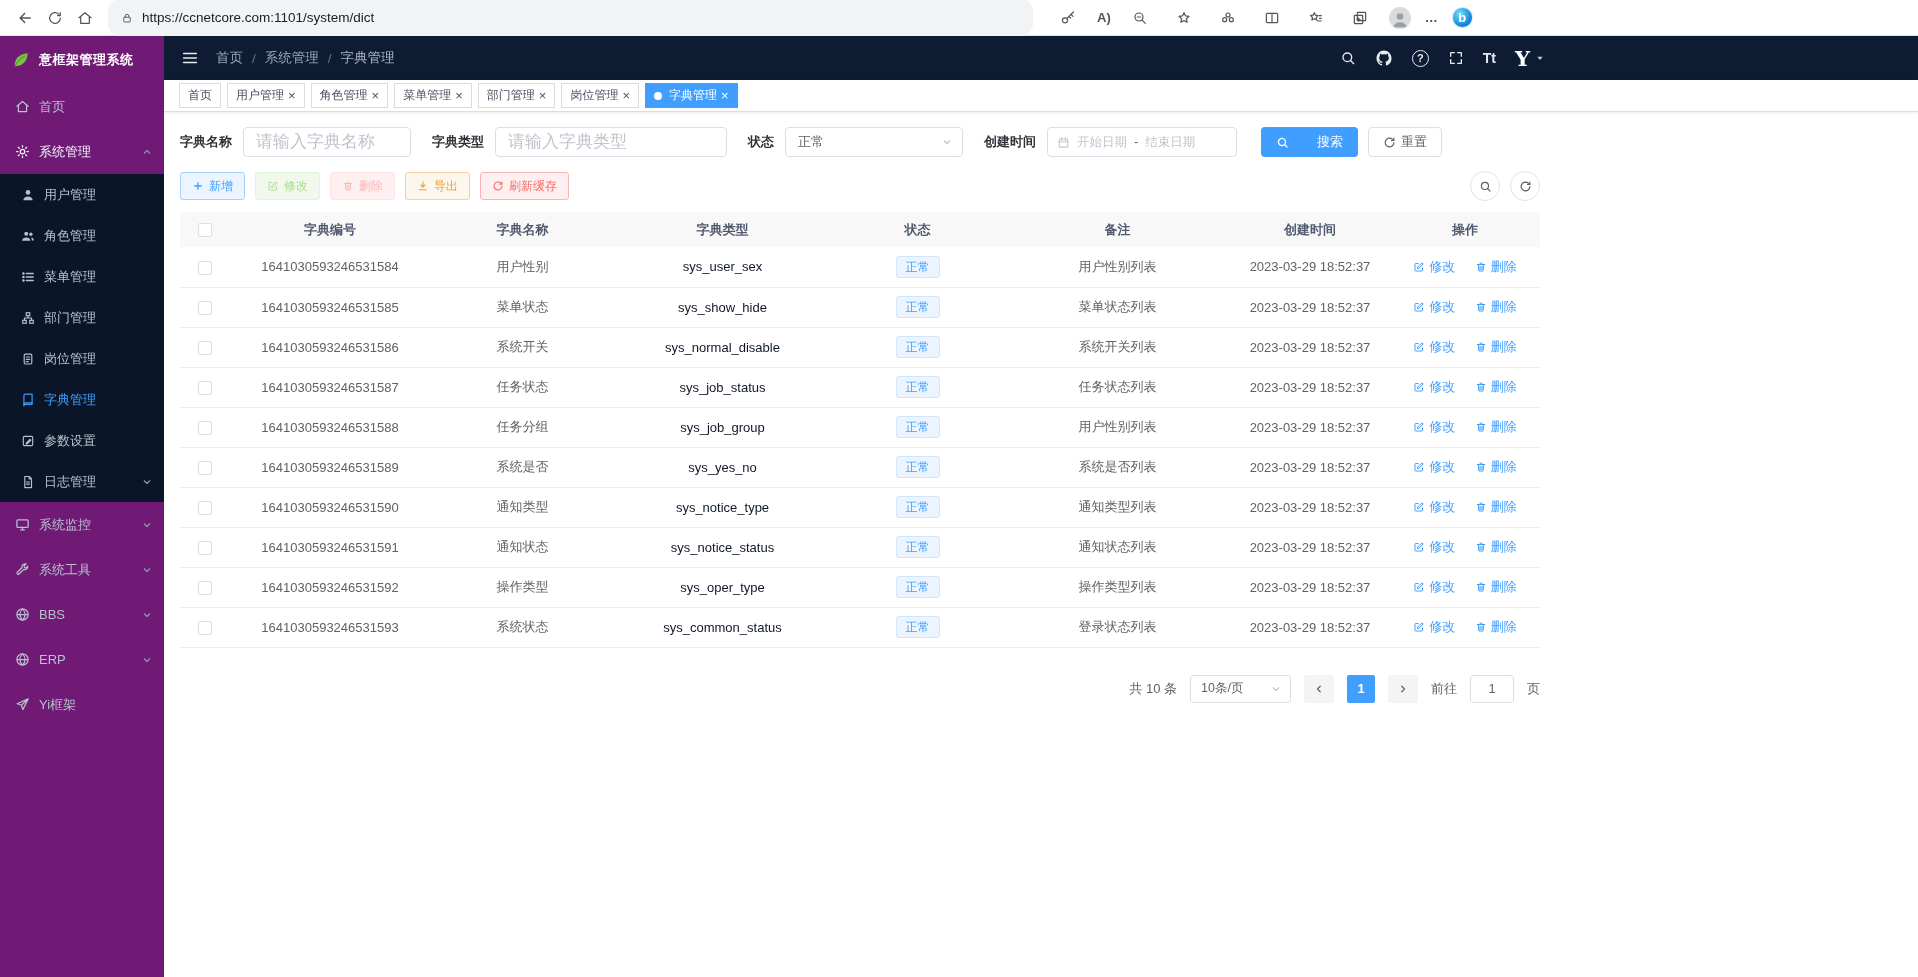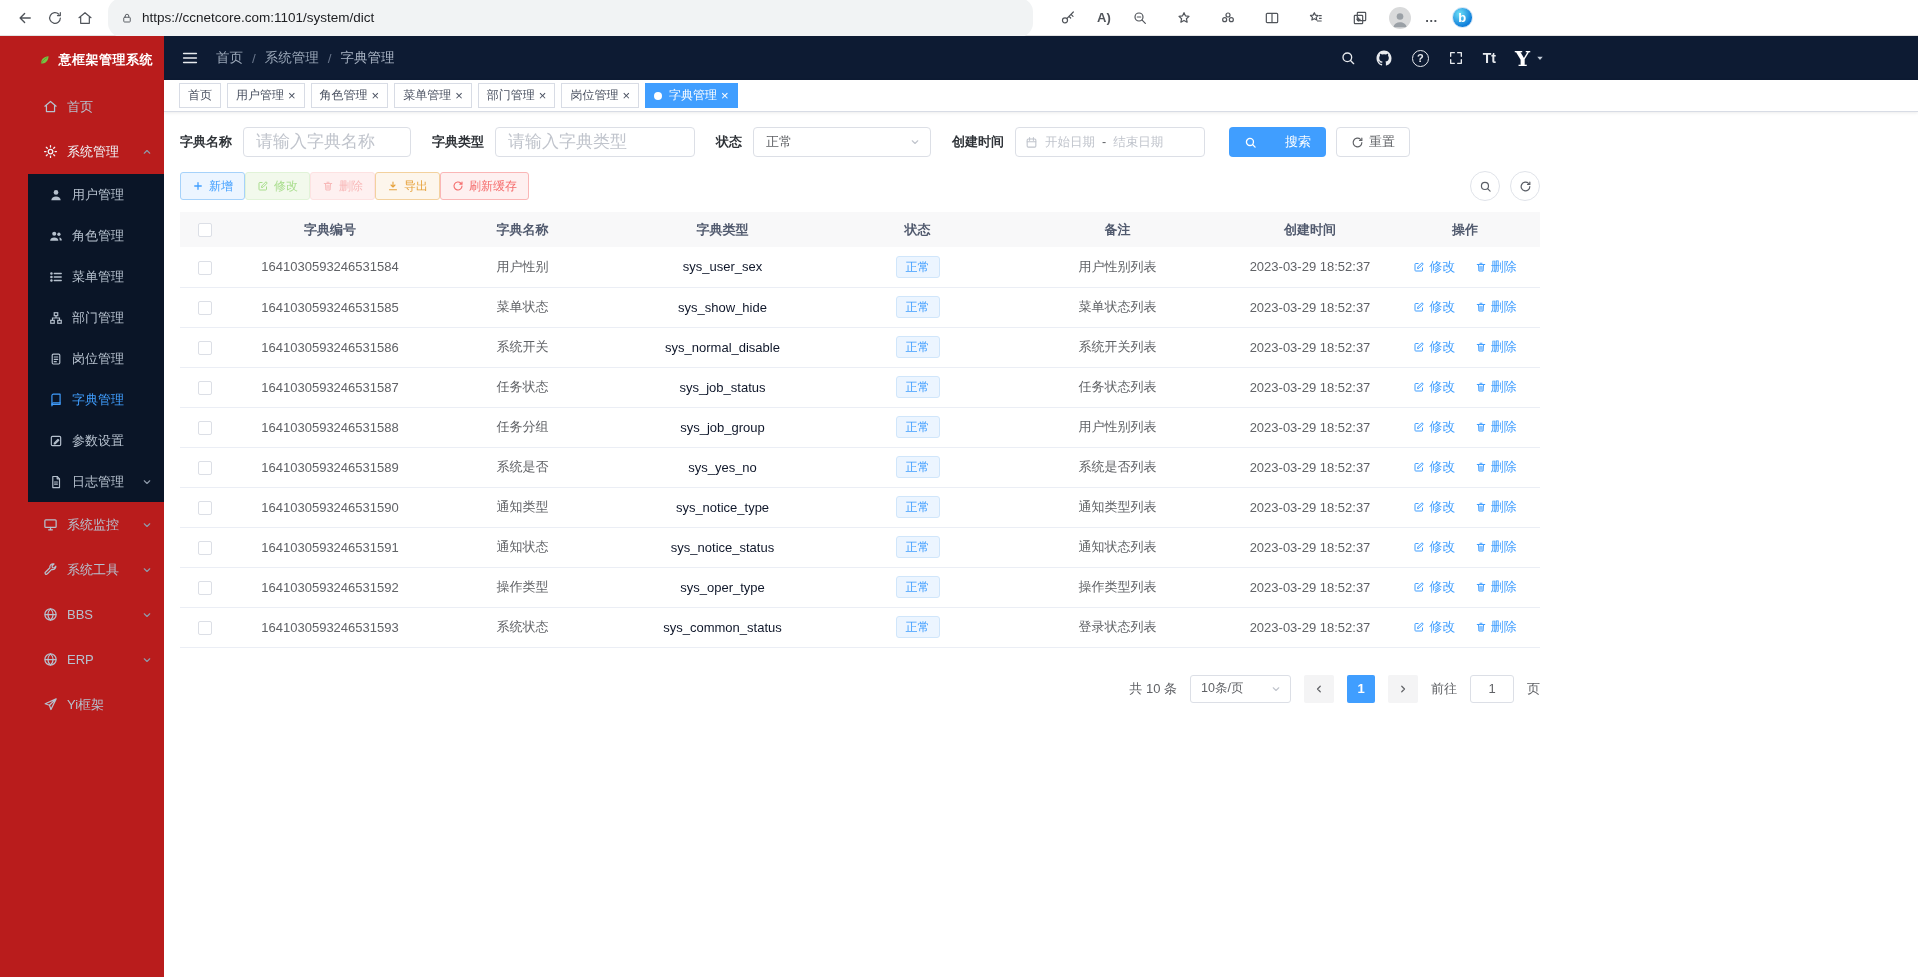--- a/index.html
+++ b/index.html
@@ -15,21 +15,21 @@
   .lock { color:#5f6368; }
   .url-text { font-size:13.5px; color:#202124; white-space:nowrap; }
   .browser-right { display:flex; align-items:center; gap:14px; margin-left:12px; color:#50545a; }
   .glyph-btn { font-size:13px; color:#50545a; font-weight:600; cursor:pointer; }
   .avatar-circle { width:22px; height:22px; border-radius:50%; background:#d9dadb; display:flex; align-items:flex-end; justify-content:center; overflow:hidden; cursor:pointer; }
   .bing-circle { width:21px; height:21px; border-radius:50%; background:radial-gradient(circle at 35% 30%, #6ee0f7, #0f7fdb 70%); color:#fff; font-weight:700; font-size:13px; display:flex; align-items:center; justify-content:center; border:1px solid #cfe3f5; cursor:pointer; }
 
   .app { display:flex; height:941px; }
 
   
-  .sidebar { width:164px; flex:0 0 164px; background:#b91c1c; color:#b6c1ce;padding-left:28px; }
+  .sidebar { width:164px; flex:0 0 164px; background:#701a75; color:#b6c1ce; }
   .logo-row { height:48px; display:flex; align-items:center; gap:8px; padding:0 11px; }
   .logo-title { color:#fff; font-size:13px; font-weight:700; letter-spacing:.5px; white-space:nowrap; }
   .menu-item { height:45px; display:flex; align-items:center; gap:9px; padding:0 15px; font-size:13px; cursor:pointer; position:relative; white-space:nowrap; }
   .menu-item .chev { position:absolute; right:11px; color:#8f9bab; }
   .submenu { background:#0a1527; }
   .submenu .menu-item { height:41px; padding-left:21px; }
   .menu-item.open-parent { color:#f0f3f7; }
   .menu-item.active { color:#409eff; }
 
   
@@ -53,30 +53,30 @@
   .tab.active { background:#409eff; border-color:#409eff; color:#fff; }
   .tab.active::before { content:""; width:8px; height:8px; border-radius:50%; background:#fff; margin-right:3px; }
 
   
   .content { width:1392px; padding:15px 16px 0; }
   .search-row { display:flex; align-items:center; }
   .fgroup { display:flex; align-items:center; margin-right:21px; }
   .flabel { font-size:13px; font-weight:700; color:#2f3338; margin-right:11px; white-space:nowrap; }
   .tinput { height:30px; border:1px solid #dcdfe6; border-radius:4px; padding:0 12px; font-size:17px; color:#606266; outline:none; background:#fff; }
   .tinput::placeholder { color:#c0c4cc; }
-  .w168{width:168px}.w200{width:200px}
+  .w168{width:168px}.w200{width:232px}
   .select-box { width:178px; height:30px; border:1px solid #dcdfe6; border-radius:4px; display:flex; align-items:center; justify-content:space-between; padding:0 9px 0 12px; font-size:13px; color:#606266; background:#fff; cursor:pointer; }
   .select-box .chev,.psize .chev { color:#c0c4cc; }
   .date-box { width:190px; height:30px; border:1px solid #dcdfe6; border-radius:4px; display:flex; align-items:center; gap:7px; padding:0 9px; font-size:12.5px; color:#c0c4cc; background:#fff; cursor:pointer; }
   .date-box .dsep { color:#606266; }
   .btn { display:inline-flex; align-items:center; gap:5px; border-radius:4px; font-size:13px; cursor:pointer; border:1px solid transparent; white-space:nowrap; }
   .btn-search { height:30px; padding:0 14px; background:#409eff; color:#fff; margin-left:24px;gap:28px; }
   .btn-reset { height:30px; padding:0 14px; background:#fff; border-color:#dcdfe6; color:#606266; margin-left:10px; }
 
-  .toolbar-row { margin-top:14px; display:flex; align-items:center; }
+  .toolbar-row { margin-top:14px; display:flex; align-items:center; gap:10px; }
   .sbtn { height:28px; padding:0 11px; border-radius:3px; font-size:12px; display:inline-flex; align-items:center; gap:5px; cursor:pointer; border:1px solid transparent; white-space:nowrap; }
   .btn-add { background:#ecf5ff; border-color:#a6d2fa; color:#409eff; }
   .btn-edit { background:#f2f9ec; border-color:#e1f3d8; color:#a8dd8c; }
   .btn-del { background:#fef0f0; border-color:#fde2e2; color:#f8b9b9; }
   .btn-export { background:#fdf6ec; border-color:#f3d19e; color:#e6a23c;align-items:center; }
   .btn-cache { background:#fef0f0; border-color:#fab6b6; color:#f56c6c; }
   .tool-circles { margin-left:auto; display:flex; gap:10px; }
   .circle-btn { width:30px; height:30px; border-radius:50%; border:1px solid #e0e3e9; background:#fff; color:#5a5e66; display:flex; align-items:center; justify-content:center; cursor:pointer; }
 
   .dict-table { margin-top:11px; width:100%; border-collapse:collapse; table-layout:fixed; font-size:13px; color:#606266; }

